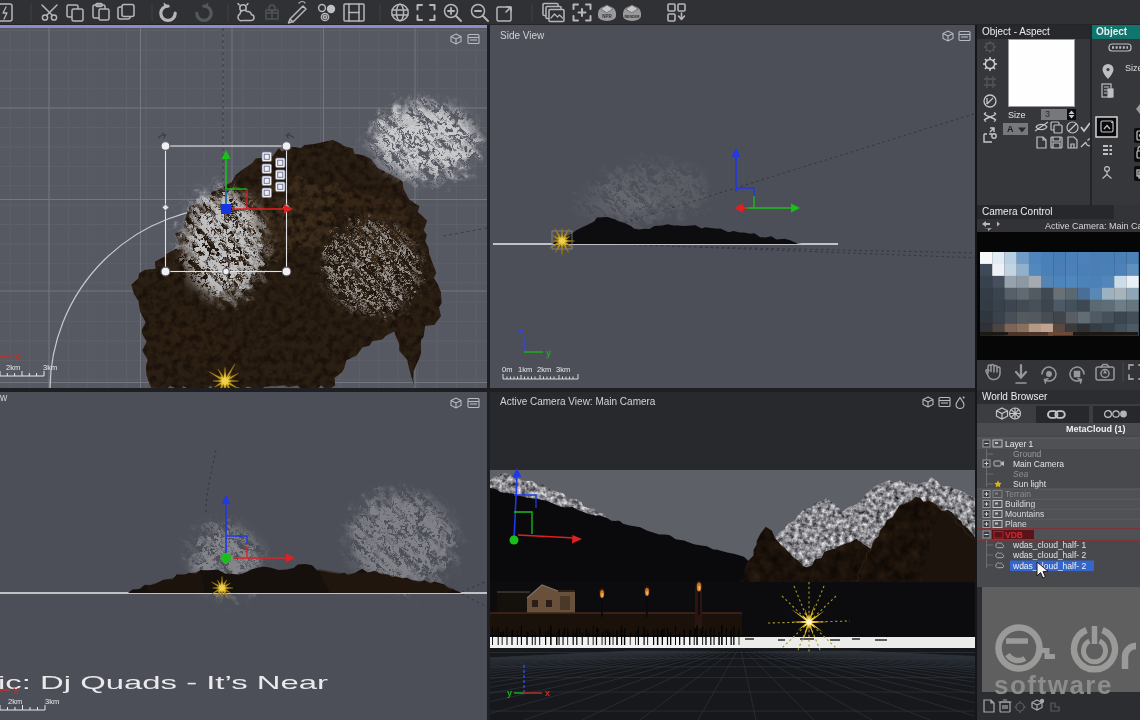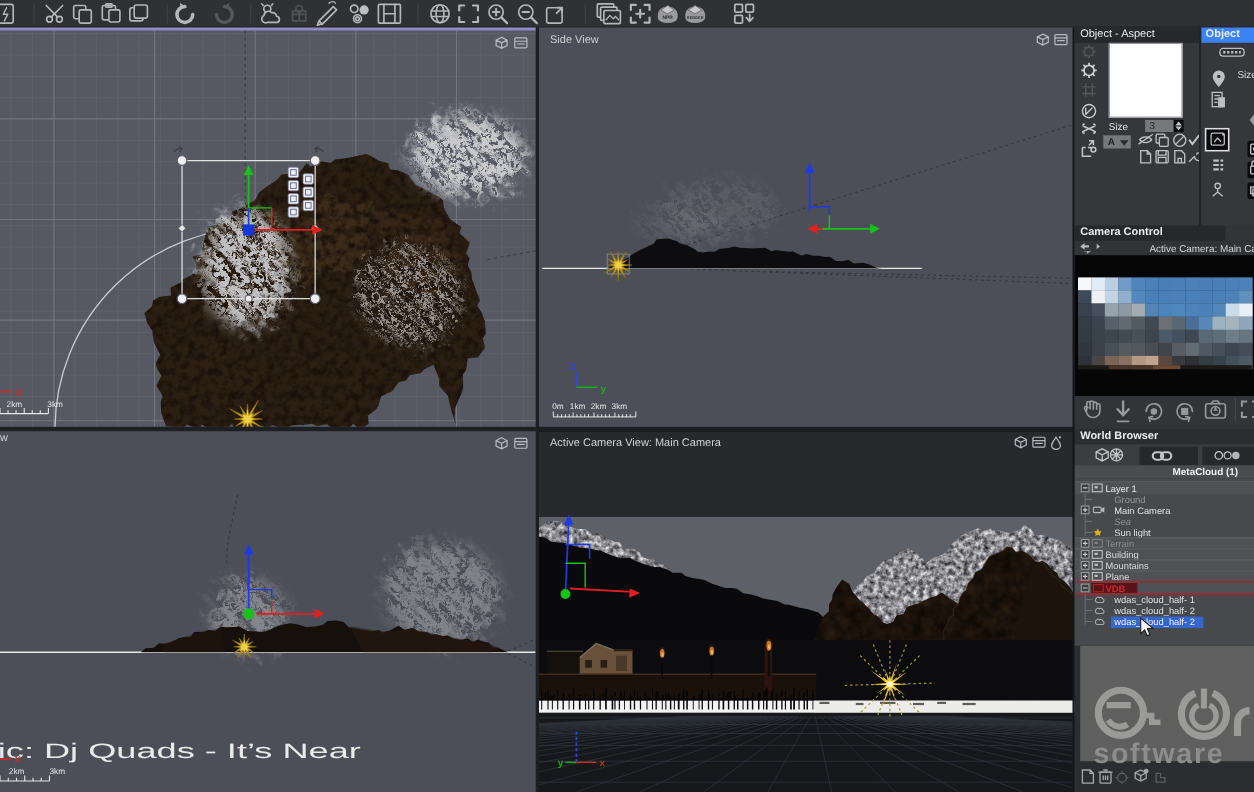--- a/index.html
+++ b/index.html
@@ -700,21 +700,21 @@
             <circle cx="8.6" cy="1.6" r="1" fill="#b9bac0" stroke="none"></circle>
           </g>
 </g>
 </svg>
     </div>
 
 <div class="abs" style="left:975px;top:25px;width:2px;height:695px;background:#141619"></div>
 <div class="abs" style="left:977px;top:25px;width:163px;height:695px;background:#323438">
 
  <div class="abs" style="left:0;top:0;width:113px;height:14px;background:#26282c;color:#ececee;font-size:10px;font-weight:normal;padding-left:5px;line-height:14px">Object - Aspect</div>
- <div class="abs" style="left:115px;top:0;width:48px;height:14px;background:#3b82f6;color:#ececee;font-size:10px;font-weight:bold;padding-left:4px;line-height:14px">Object</div>
+ <div class="abs" style="left:115px;top:0;width:48px;height:14px;background:#0f766e;color:#ececee;font-size:10px;font-weight:bold;padding-left:4px;line-height:14px">Object</div>
  <div class="abs" style="left:0;top:14px;width:113px;height:166px;background:#35373b"></div>
  <div class="abs" style="left:113px;top:0;width:2px;height:180px;background:#222427"></div>
  <div class="abs" style="left:115px;top:14px;width:48px;height:166px;background:#35373b"></div>
 
  <div class="abs" style="left:31px;top:14px;width:67px;height:68px;background:#fefefe;border:1px solid #9a9a9c"></div>
  <div class="abs" style="left:31px;top:85px;color:#e4e4e6;font-size:9px">Size</div>
  <div class="abs" style="left:64px;top:84px;width:26px;height:11px;background:#76787c;color:#2a2a2c;font-size:9px;padding-left:4px;line-height:11px">3</div>
  <div class="abs" style="left:90px;top:84px;width:9px;height:11px;background:#0c0c0e"></div>
  <svg class="abs" style="left:90px;top:84px" width="9" height="11">
         <path d="M4.5,1.5 l3,3.5 h-6 z M4.5,9.5 l3,-3.5 h-6 z" fill="#c8c8ca"></path>
@@ -819,21 +819,21 @@
   <g fill="none" stroke="#c8c8ca" stroke-width="1.2">
    <rect x="45" y="92" width="7" height="9" rx="1"></rect>
           <circle cx="48.5" cy="96.5" r="1" fill="#c8c8ca"></circle>
    <rect x="45" y="112" width="7" height="7" rx="1"></rect>
           <path d="M46,112 v-2 a2.5,2.5 0 0 1 5,0 v2"></path>
    <rect x="45" y="131" width="6" height="6"></rect>
           <rect x="47" y="133" width="6" height="6"></rect>
   </g>
  </svg>
 
- <div class="abs" style="left:0;top:180px;width:137px;height:14px;background:#26282c;color:#ececee;font-size:10px;font-weight:bold;padding-left:5px;line-height:14px">Camera Control</div>
+ <div class="abs" style="left:0;top:180px;width:137px;height:14px;background:#26282c;color:#ececee;font-size:10px;font-weight:normal;padding-left:5px;line-height:14px">Camera Control</div>
  <div class="abs" style="left:0;top:194px;width:163px;height:13px;background:#313337"></div>
  <svg class="abs" style="left:3px;top:195px" width="26" height="12">
         <g fill="#b8b8ba">
           <path d="M2,4 l4,-3 v2 h4 v2 h-4 v2 z"></path>
           <path d="M12,8 l-4,3 v-2 h-4 M20,4 l-3,-2.5 v5 z"></path>
         </g>
       </svg>
  <div class="abs" style="left:68px;top:195px;width:95px;height:12px;color:#d6d6d8;font-size:9px;line-height:12px;white-space:nowrap;overflow:hidden">Active Camera: Main Camera</div>
  <div class="abs" style="left:0;top:207px;width:163px;height:128px;background:#060607"></div>
  <svg class="abs" style="left:1px;top:227px" width="162" height="84">
@@ -956,21 +956,21 @@
             <circle cx="10" cy="10.5" r="4"></circle>
             <path d="M10,6.5 l2,4 -4,0 z" fill="#98989c" stroke="none"></path>
           </g>
    <line x1="146" y1="2" x2="146" y2="22" stroke="#46484c" stroke-width="1"></line>
    <g transform="translate(150,4)">
             <path d="M6,1 h-4 v4 M6,15 h-4 v-4 M12,1 h2 M12,15 h2" stroke-width="1.8"></path>
           </g>
   </g>
  </svg>
 
- <div class="abs" style="left:0;top:365px;width:163px;height:14px;background:#2b2d31;color:#ececee;font-size:10px;font-weight:bold;padding-left:5px;line-height:14px">World Browser</div>
+ <div class="abs" style="left:0;top:365px;width:163px;height:14px;background:#2b2d31;color:#ececee;font-size:10px;font-weight:normal;padding-left:5px;line-height:14px">World Browser</div>
  <div class="abs" style="left:0;top:379px;width:163px;height:19px;background:#3b3d41"></div>
  <div class="abs" style="left:59px;top:381px;width:53px;height:17px;background:#26282b"></div>
  <div class="abs" style="left:116px;top:381px;width:47px;height:17px;background:#26282b"></div>
  <svg class="abs" style="left:18px;top:381px" width="140" height="17">
   <g fill="none" stroke="#c4c4c6" stroke-width="1.2">
    <path d="M7,2 l5.5,2.8 v5.4 L7,13 1.5,10.2 v-5.4 z M1.5,4.8 l5.5,2.7 5.5,-2.7 M7,7.5 v5.5"></path>
    <g transform="translate(13,0)">
             <circle cx="7" cy="7.5" r="5.5"></circle>
             <path d="M7,2 v11 M1.5,7.5 h11 M3.2,3.7 l7.6,7.6 M10.8,3.7 l-7.6,7.6"></path>
           </g>

